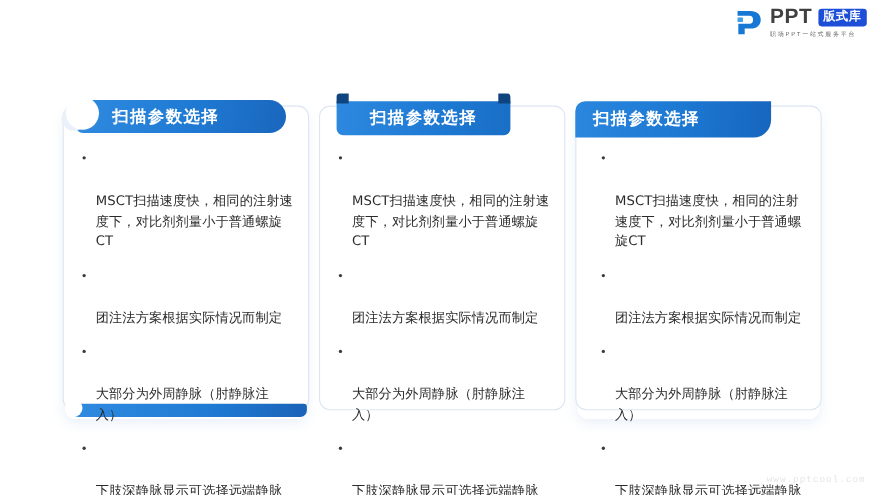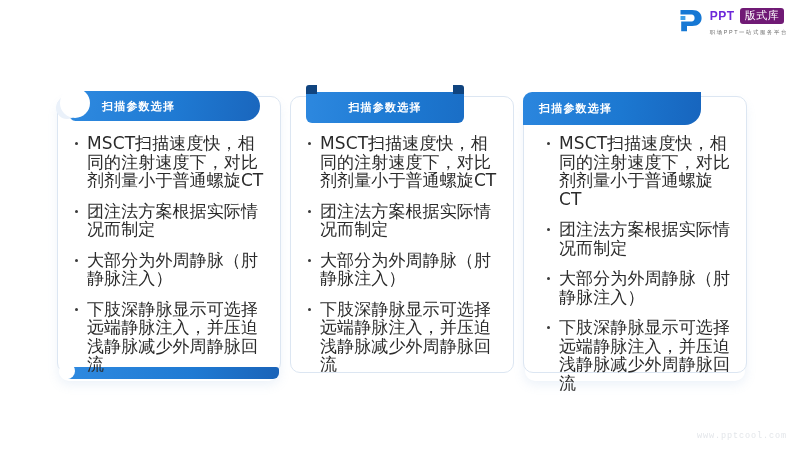--- a/index.html
+++ b/index.html
@@ -35,31 +35,31 @@
     display: flex;
     flex-direction: column;
     align-items: flex-start;
   }
   .brand-row {
     display: flex;
     align-items: center;
     gap: 5px;
   }
   .brand-ppt {
-    font-size: 12px;
+    font-size: 19px;
     font-weight: bold;
-    color: #6d28d9;
+    color: #404040;
     letter-spacing: 0.5px;
     line-height: 20px;
   }
   .brand-tag {
-    background: #701a75;
+    background: #1d4ed8;
     color: #ffffff;
     font-size: 11px;
-    font-weight: normal;
+    font-weight: bold;
     padding: 1px 5px 2px 5px;
     border-radius: 3px;
     line-height: 13px;
     letter-spacing: 0.5px;
   }
   .brand-sub {
     font-size: 5.4px;
     color: #6a6a6a;
     letter-spacing: 1.6px;
     margin-top: 2px;
@@ -109,21 +109,21 @@
     background: #ffffff;
   }
 
   
   .hdr {
     position: absolute;
     z-index: 5;
     display: flex;
     align-items: center;
     color: #ffffff;
-    font-size: 11px;
+    font-size: 15px;
     font-weight: bold;
     letter-spacing: 1.2px;
     white-space: nowrap;
   }
 
   
   .hdr-a {
     left: 12px;
     top: 9px;
     width: 191px;
@@ -226,25 +226,26 @@
   }
   .dot {
     flex: 0 0 auto;
     width: 3px;
     height: 3px;
     background: #3a3a3a;
     border-radius: 50%;
     margin-top: 8px;
   }
   .bullet-text {
-    font-size: 17px;
+    font-size: 12px;
     line-height: 18.5px;
     color: #2b2b2b;
     letter-spacing: 0.1px;
     font-family: "DejaVu Sans", "Liberation Sans", sans-serif;
+    margin-top: 39px;
   }
 
   
   .watermark {
     position: absolute;
     right: 13px;
     bottom: 9px;
     font-size: 8.5px;
     color: #e3e6ea;
     letter-spacing: 0.9px;

